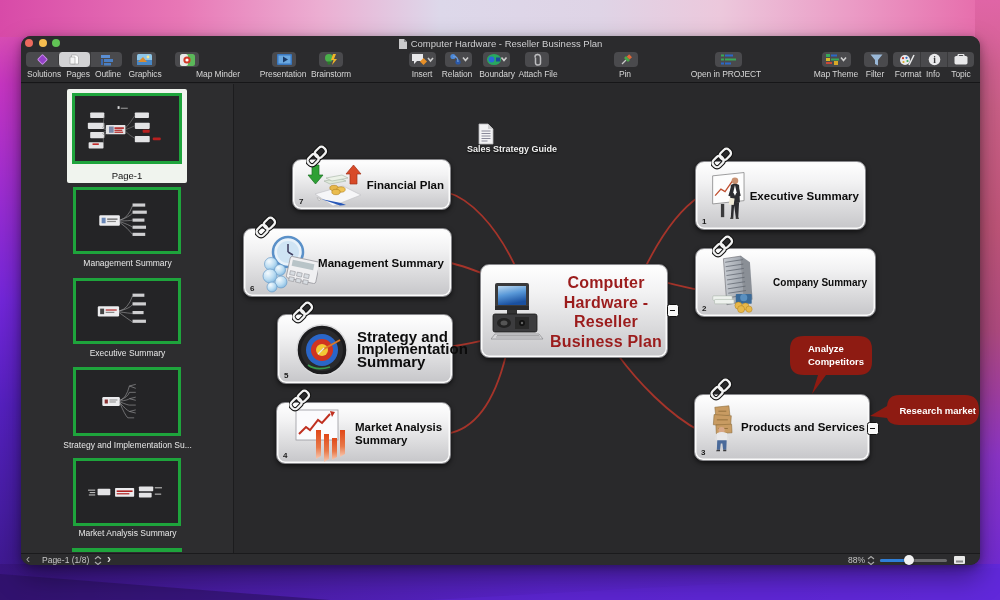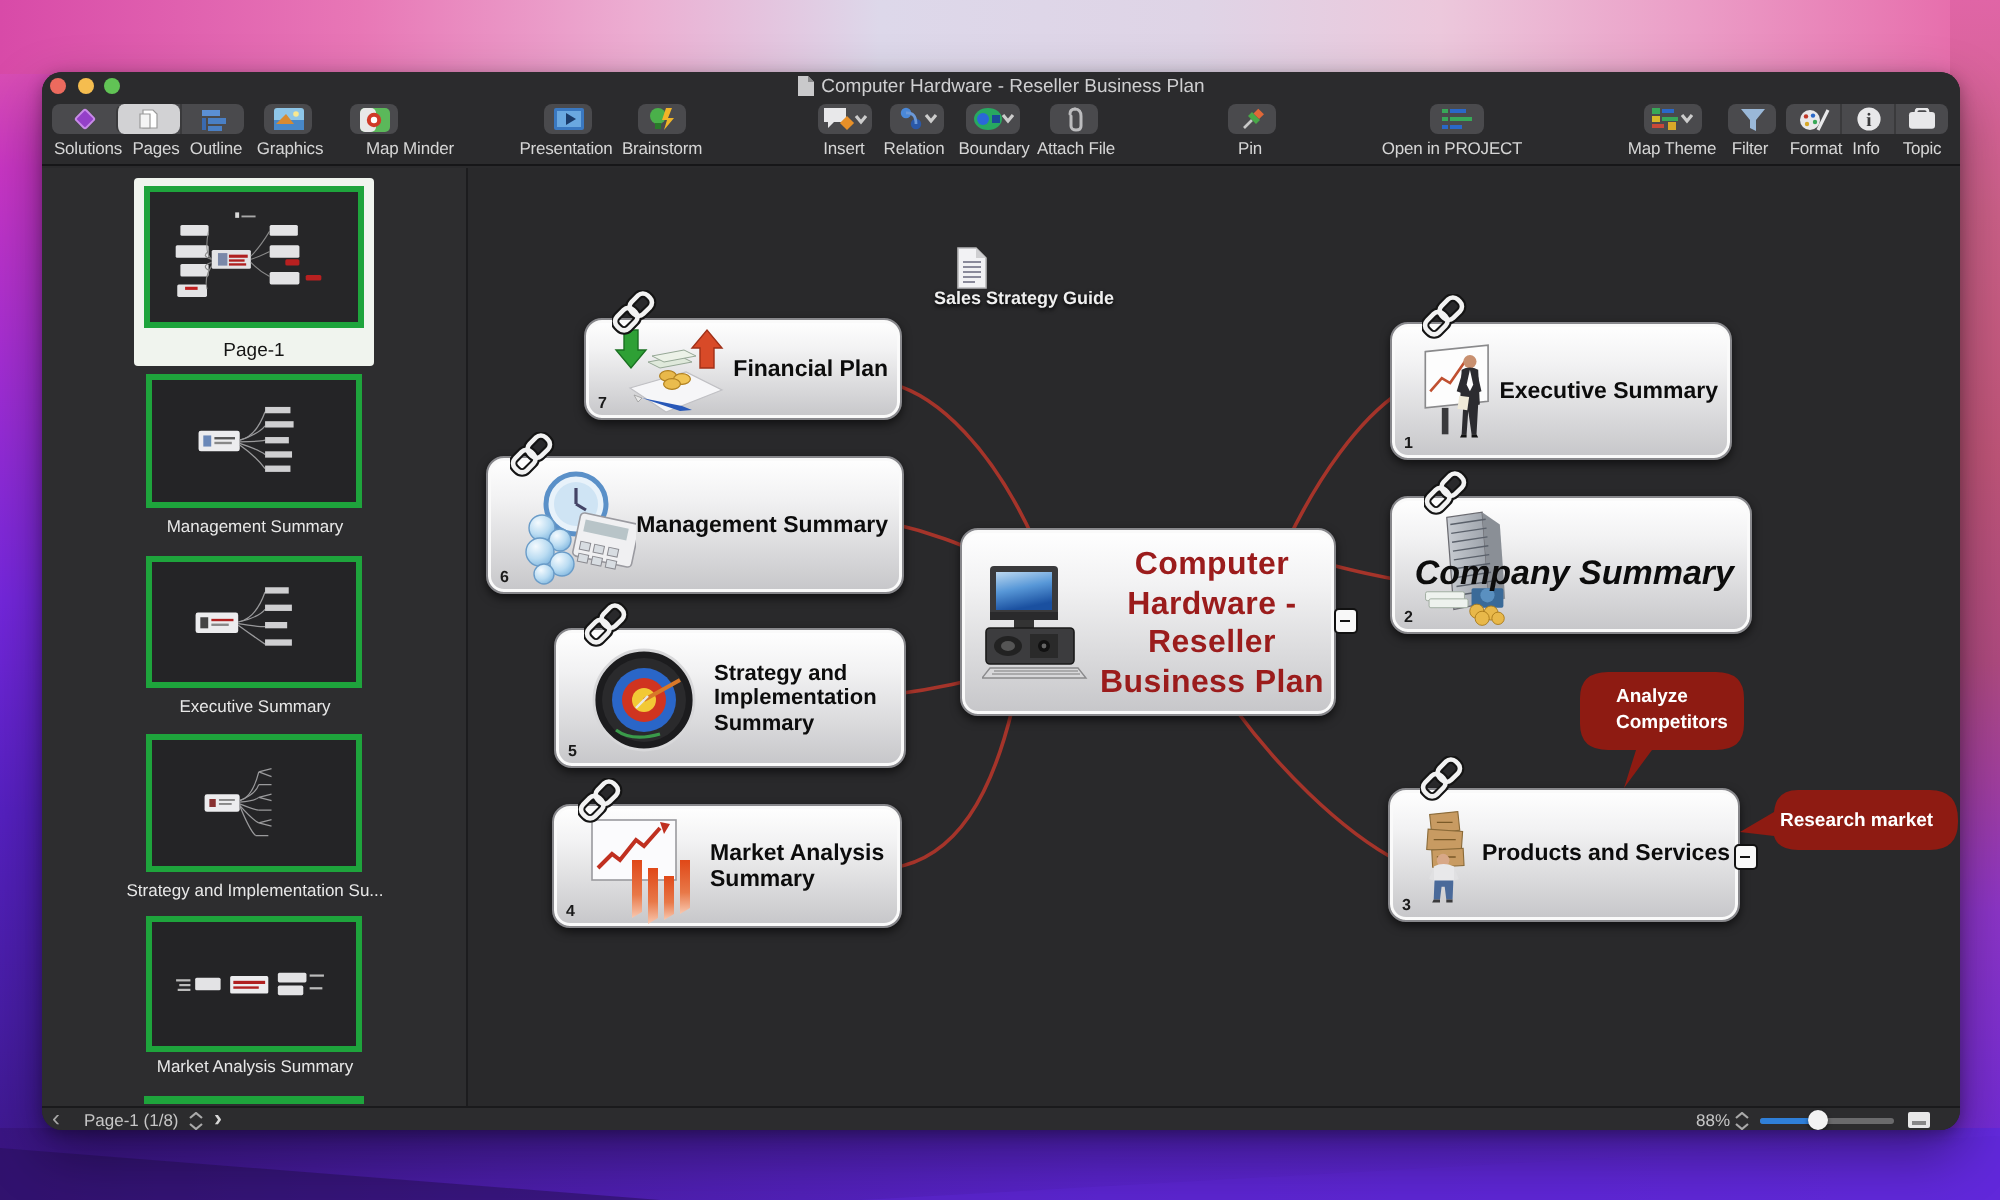--- a/index.html
+++ b/index.html
@@ -133,21 +133,21 @@
         <div class="tbtn" style="left:154px; width:24px;">
             <div class="ticon">
               <svg width="15" height="12" viewBox="0 0 15 12">
                 <rect width="15" height="12" rx="2.5" fill="#5bb85a"></rect>
                 <rect width="8" height="12" rx="2.5" fill="#e8e8e8"></rect>
                 <circle cx="7" cy="6" r="3.6" fill="#d03a28"></circle>
                 <circle cx="7" cy="6" r="1.6" fill="#fff"></circle>
               </svg>
             </div>
           </div>
-        <div class="tlabel" style="left:168px;padding-left:32px;">Map Minder</div>
+        <div class="tlabel" style="left:181px;padding-left:32px;">Map Minder</div>
         <div class="tbtn" style="left:251px; width:24px;">
             <div class="ticon">
               <svg width="15" height="11" viewBox="0 0 15 11">
                 <rect width="15" height="11" rx="1" fill="#3a78c0"></rect>
                 <rect x="1.5" y="1.5" width="12" height="8" fill="#6aa8e0"></rect>
                 <path d="M6,2.5 L11,5.5 L6,8.5 z" fill="#1a3a68"></path>
               </svg>
             </div>
           </div>
         <div class="tlabel" style="left:262px;">Presentation</div>
@@ -511,21 +511,21 @@
             <circle cx="26" cy="29" r="25" fill="#1c1c1e"></circle>
             <circle cx="26" cy="29" r="25" fill="none" stroke="#d8d8da" stroke-width="1.4"></circle>
             <circle cx="26" cy="29" r="21" fill="#2a2a2c"></circle>
             <circle cx="26" cy="29" r="16" fill="#2a66c8"></circle>
             <circle cx="26" cy="29" r="11" fill="#d03420"></circle>
             <circle cx="26" cy="29" r="6" fill="#f2c935"></circle>
             <path d="M26,29 L44,19" stroke="#d87828" stroke-width="2"></path>
             <path d="M22,33 L28,27" stroke="#e8e8e8" stroke-width="1.2"></path>
             <path d="M12,44 Q20,50 34,46" stroke="#3a9a4a" stroke-width="1.6" fill="none"></path>
           </svg>
-          <div class="ntext" style="left:79px; top:16px; font-size:11px; line-height:12.4px;">Strategy and<br>Implementation<br>Summary</div>
+          <div class="ntext" style="left:79px; top:16px; font-size:15px; line-height:12.4px;">Strategy and<br>Implementation<br>Summary</div>
         </div>
 
         <div class="node" id="n-mkt" style="left:42px; top:318px; width:175px; height:62px;">
           <div class="num">4</div>
           <svg class="abs" style="left:17px; top:5px;" width="56" height="54" viewBox="0 0 56 54">
             <rect x="2" y="2" width="42" height="30" fill="#fbfbfd" stroke="#9a9a9e" stroke-width="0.8"></rect>
             <path d="M5,26 L12,19 L16,22 L24,12 L28,15 L36,6" stroke="#c03020" stroke-width="2" fill="none"></path>
             <path d="M36,3 L41,4 L38,9 z" fill="#c03020"></path>
             <g>
               <path d="M22,22 L27,22 L27,48 L22,51 z" fill="url(#barg)"></path>
@@ -583,21 +583,21 @@
                 <rect x="2" y="46" width="22" height="5" rx="1"></rect>
                 <rect x="4" y="50" width="22" height="5" rx="1"></rect>
               </g>
             <g fill="#e8b84a" stroke="#a87818" stroke-width="0.5">
                 <circle cx="31" cy="57" r="4"></circle>
                 <circle cx="39" cy="58" r="4"></circle>
                 <circle cx="34" cy="61" r="4"></circle>
                 <circle cx="43" cy="61" r="3.5"></circle>
               </g>
           </svg>
-          <div class="ntext" style="right:8px; top:29px; font-size:17px;font-style:italic;">Company Summary</div>
+          <div class="ntext" style="right:8px; top:29px; font-size:10px;">Company Summary</div>
         </div>
 
         <div class="node" id="n-prod" style="left:460px; top:310px; width:176px; height:67px;">
           <div class="num">3</div>
           <svg class="abs" style="left:14px; top:6px;" width="33" height="55" viewBox="0 0 42 60">
             <g fill="#c89b62" stroke="#8a6a38" stroke-width="0.7">
               <rect x="8" y="2" width="18" height="12" transform="rotate(-6 17 8)"></rect>
               <rect x="6" y="13" width="22" height="13" transform="rotate(4 17 19)"></rect>
               <rect x="9" y="25" width="20" height="11" transform="rotate(-3 19 30)"></rect>
             </g>
@@ -618,21 +618,21 @@
             <div style="position:absolute; left:2px; top:4.5px; width:5px; height:1.6px; background:#111;"></div>
           </div>
 
         <svg class="abs" style="left:556px; top:252px;" width="90" height="62" viewBox="0 0 90 62">
           <path d="M14,0 L68,0 Q82,0 82,13 L82,26 Q82,39 68,39 L36,39 L22,58 L28,39 L14,39 Q0,39 0,26 L0,13 Q0,0 14,0 z" fill="#8e1b12"></path>
         </svg>
         <div style="position:absolute; left:574px; top:259px; width:75px; text-align:left; font-size:9.5px; font-weight:bold; color:#fff; line-height:12.5px;">Analyze<br>Competitors</div>
         <svg class="abs" style="left:634px; top:311px;" width="112" height="34" viewBox="0 0 112 34">
           <path d="M31,0 L97,0 Q111,0 111,15 L111,16 Q111,30 97,30 L31,30 Q21,30 19,23 L2,21 L19,11 Q20,0 31,0 z" fill="#8e1b12"></path>
         </svg>
-        <div style="position:absolute; left:656px; top:321px; width:86px; text-align:left; font-size:9.5px; font-weight:bold; color:#fff;">Research market</div>
+        <div style="position:absolute; left:656px; top:321px; width:86px; text-align:right; font-size:9.5px; font-weight:bold; color:#fff;">Research market</div>
 
         <svg class="abs chain" style="left:72px; top:61px;">
             <use href="#chainlink"></use>
           </svg>
         <svg class="abs chain" style="left:21px; top:132px;">
             <use href="#chainlink"></use>
           </svg>
         <svg class="abs chain" style="left:58px; top:217px;">
             <use href="#chainlink"></use>
           </svg>

